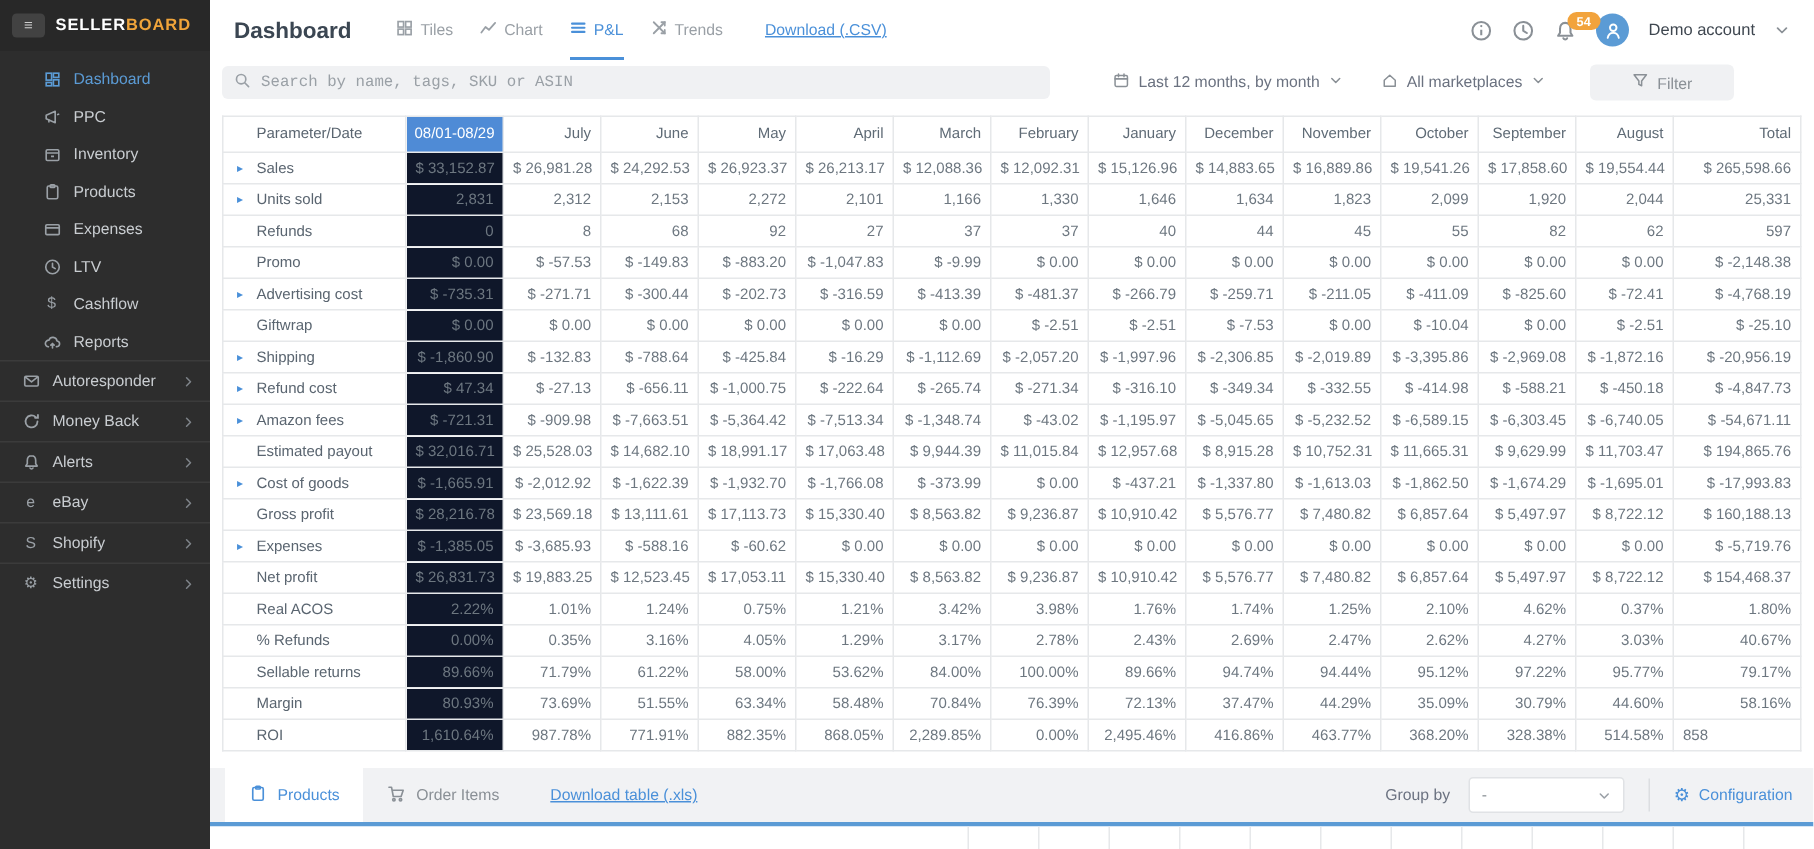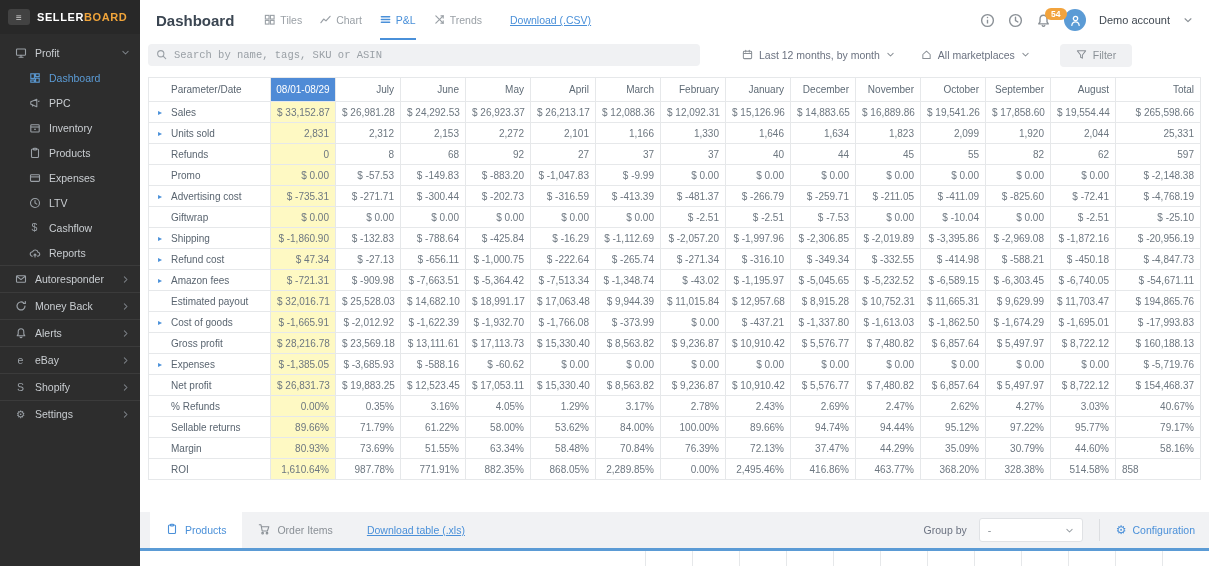--- a/index.html
+++ b/index.html
@@ -50,31 +50,31 @@
   
   .toolbar { height:26px; display:flex; align-items:center; padding:0 8px; margin-top:2px; }
   .search { width:552px; height:22px; background:#f0f1f3; border-radius:4px; display:flex; align-items:center; padding:0 8px; color:#9aa0a6; }
   .search svg { width:11px; height:11px; flex:none; }
   .search input { border:none; outline:none; background:transparent; font-size:10.5px; color:#555; margin-left:7px; width:100%;
     font-family:Liberation Mono, monospace; }
   .search input::placeholder { color:#9aa0a6; }
   .tb-ctl { display:flex; align-items:center; gap:6px; font-size:10.5px; color:#6b7280; cursor:pointer; }
   .tb-ctl svg { width:11px; height:11px; color:#8a9096; }
   .tb-ctl .cv svg { width:9px; height:9px; }
-  .filter-btn { background:#f0f1f3; border-radius:4px; padding:5px 16px; display:flex; gap:6px; align-items:center; font-size:10.5px; color:#8a9096; cursor:pointer; }
+  .filter-btn { background:#f0f1f3; border-radius:4px; padding:5px 28px; display:flex; gap:6px; align-items:flex-end; font-size:10.5px; color:#8a9096; cursor:pointer; }
   .filter-btn svg { width:11px; height:11px; }
 
   
   .table-wrap { margin:9px 8px 0; }
   table { width:1053px; border-collapse:collapse; table-layout:fixed; font-size:10px; }
   th,td { border:1px solid #e6e8ea; padding:0 6px; height:21px; color:#6d7780; text-align:right; white-space:nowrap; overflow:hidden; }
   th { height:24px; font-weight:normal; color:#5f6b76; }
   th.lbl, td.lbl { text-align:left; padding-left:22px; position:relative; color:#5a6570; }
   th.cur { background:#4f8bd6; color:#fff; text-align:center; padding:0 3px; }
-  td.cur { background:#fef9c3; }
+  td.cur { background:#0f172a; }
   td.lbl .arr { position:absolute; left:9px; top:50%; transform:translateY(-50%); color:#4a90d9; font-size:8px; }
   td.obscured { padding-right:88px; }
 
   
   .footer-stack { margin-top:auto; }
   .bottom-bar { height:36px; background:#f1f2f4; display:flex; align-items:center; padding:0 14px 0 10px; }
   .fb-tab { height:36px; display:flex; align-items:center; gap:7px; padding:0 16px; font-size:10.5px; color:#8a9096; cursor:pointer; }
   .fb-tab svg { width:12px; height:12px; }
   .fb-tab.active { background:#fff; color:#4a90d9; }
   .xls-link { margin-left:18px; font-size:10.5px; color:#4a90d9; text-decoration:underline; cursor:pointer; }
@@ -95,35 +95,20 @@
 <body>
 
 <div class="app">
 
   <div class="sidebar">
     <div class="logo-row">
       <div class="burger">≡</div>
       <div class="logo"><span>SELLER</span><span class="b2">BOARD</span></div>
     </div>
     <div class="side-menu">
-        <div class="side-item">
-          <span class="s-ico ">
-            <svg viewBox="0 0 12 12" fill="none" stroke="currentColor" stroke-width="1.1" stroke-linecap="round">
-              <rect x="1.5" y="2" width="9" height="6.2" rx="0.8"></rect>
-              <line x1="6" y1="8.2" x2="6" y2="9.9"></line>
-              <line x1="4" y1="10.2" x2="8" y2="10.2"></line>
-            </svg>
-          </span>
-          <span class="s-label">Profit</span>
-          <span class="s-chev">
-            <svg viewBox="0 0 12 12" fill="none" stroke="currentColor" stroke-width="1.4" stroke-linecap="round" stroke-linejoin="round">
-              <polyline points="2.5,4.5 6,8 9.5,4.5"></polyline>
-            </svg>
-          </span>
-        </div>
         <div class="side-item sub active">
           <span class="s-ico ">
             <svg viewBox="0 0 12 12" fill="none" stroke="currentColor" stroke-width="1.1">
               <rect x="1.8" y="1.8" width="3.6" height="4.6"></rect>
               <rect x="6.6" y="1.8" width="3.6" height="2.8"></rect>
               <rect x="1.8" y="8" width="3.6" height="2.2"></rect>
               <rect x="6.6" y="6.2" width="3.6" height="4"></rect>
             </svg>
           </span>
           <span class="s-label">Dashboard</span>
@@ -651,20 +636,37 @@
               <td class="">$ 9,236.87</td>
               <td class="">$ 10,910.42</td>
               <td class="">$ 5,576.77</td>
               <td class="">$ 7,480.82</td>
               <td class="">$ 6,857.64</td>
               <td class="">$ 5,497.97</td>
               <td class="">$ 8,722.12</td>
               <td class="">$ 154,468.37</td>
             </tr>
             <tr>
+              <td class="lbl">Real ACOS</td>
+              <td class="cur">2.22%</td>
+              <td class="">1.01%</td>
+              <td class="">1.24%</td>
+              <td class="">0.75%</td>
+              <td class="">1.21%</td>
+              <td class="">3.42%</td>
+              <td class="">3.98%</td>
+              <td class="">1.76%</td>
+              <td class="">1.74%</td>
+              <td class="">1.25%</td>
+              <td class="">2.10%</td>
+              <td class="">4.62%</td>
+              <td class="">0.37%</td>
+              <td class="">1.80%</td>
+            </tr>
+            <tr>
               <td class="lbl">% Refunds</td>
               <td class="cur">0.00%</td>
               <td class="">0.35%</td>
               <td class="">3.16%</td>
               <td class="">4.05%</td>
               <td class="">1.29%</td>
               <td class="">3.17%</td>
               <td class="">2.78%</td>
               <td class="">2.43%</td>
               <td class="">2.69%</td>

